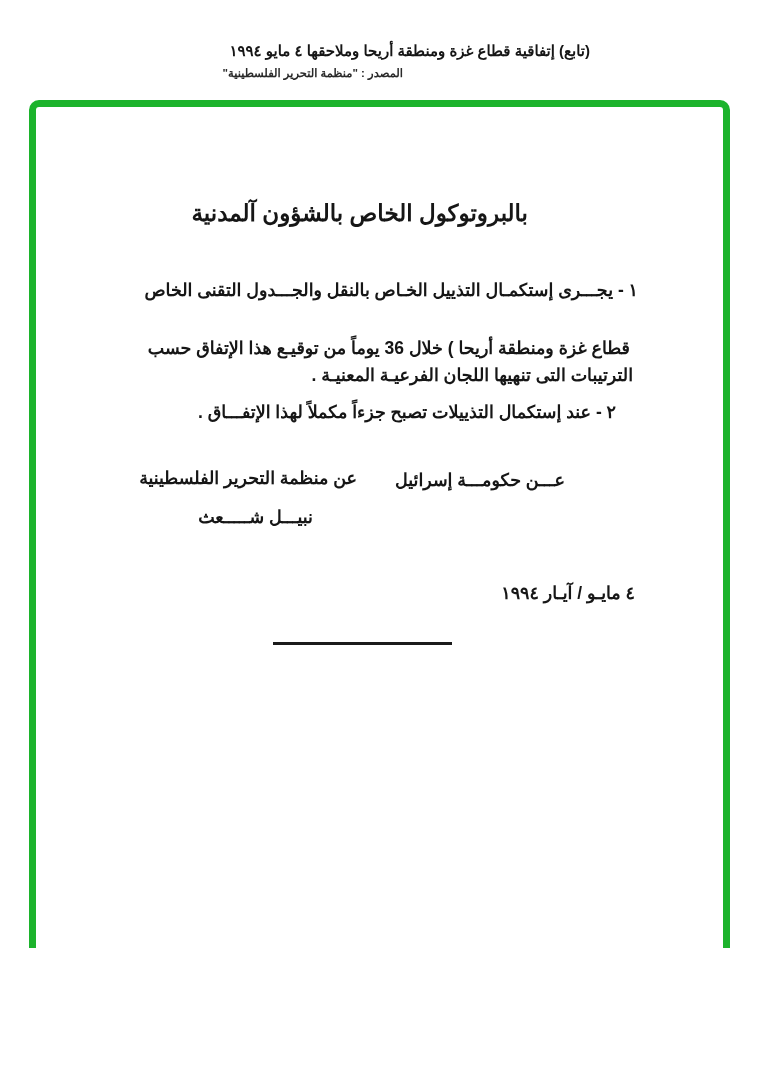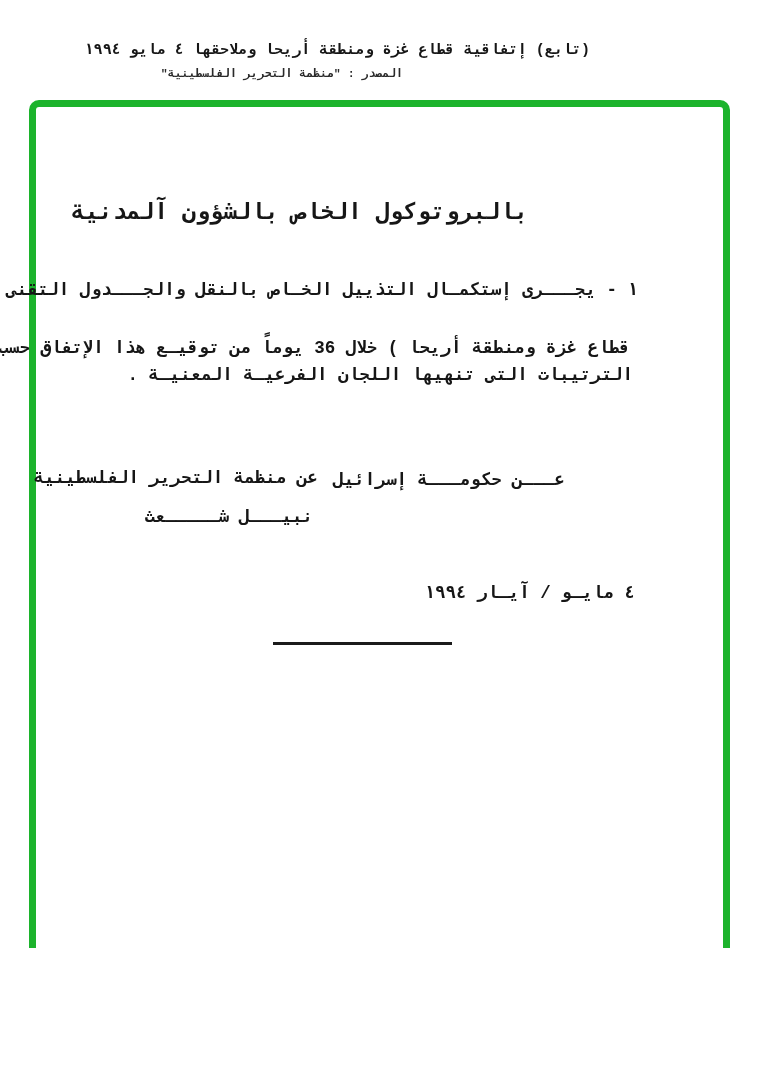--- a/index.html
+++ b/index.html
@@ -2,21 +2,21 @@
 <html lang="ar"><head>
 <meta charset="utf-8">
 <style>
   html, body { margin: 0; padding: 0; background: #ffffff; }
   .page {
     position: relative;
     width: 758px;
     height: 948px;
     background: #ffffff;
     overflow: hidden;
-    font-family: Liberation Mono, monospace;
+    font-family: Liberation Sans, sans-serif;
     color: #161616;
   }
   .txt {
     position: absolute;
     direction: rtl;
     unicode-bidi: plaintext;
     white-space: nowrap;
     font-weight: bold;
     color: #161616;
     line-height: 1.15;
@@ -39,21 +39,21 @@
   .body-line { font-size: 17.5px; margin-left: 13px; }
   .p1-l1 { top: 280px; right: 120px; }
   .p1-l2 { top: 311px; right: 141px; }
   .p1-l3 { top: 338px; right: 128px; }
   .p1-l4 { top: 365px; right: 125px; }
   .p2-l1 { top: 402px; right: 142px; }
 
   .sig { font-size: 17.5px; }
   .sig-il-party { top: 470px; right: 193px; }
   .sig-il-name  { top: 506px; right: 231px; }
-  .sig-plo-party{ top: 468px; right: 440px; margin-left: 24px; }
+  .sig-plo-party{ top: 468px; right: 401px; margin-left: 24px; }
   .sig-plo-name { top: 507px; right: 445px; }
 
   .date-line { font-size: 17.5px; top: 583px; right: 123px; }
 
   .rule {
     position: absolute;
     top: 642px; left: 273px;
     width: 179px; height: 3px;
     background: #1b1b1b;
   }
@@ -82,20 +82,21 @@
 
   <div class="txt title-2">بالبروتوكول الخاص بالشؤون آلمدنية</div>
 
   <div class="txt body-line p1-l1">١ - يجـــرى إستكمـال التذييل الخـاص بالنقل والجـــدول التقنى الخاص</div>
 
 
   <div class="txt body-line p1-l3">قطاع غزة ومنطقة أريحا ) خلال 36 يوماً من توقيـع هذا الإتفاق حسب</div>
 
   <div class="txt body-line p1-l4">الترتيبات التى تنهيها اللجان الفرعيـة المعنيـة .</div>
 
+  <div class="txt body-line p2-l1">٢ - عند إستكمال التذييلات تصبح جزءاً مكملاً لهذا الإتفـــاق .</div>
 
   <div class="txt sig sig-il-party">عـــن حكومـــة إسرائيل</div>
 
 
   <div class="txt sig sig-plo-party">عن منظمة التحرير الفلسطينية</div>
 
   <div class="txt sig sig-plo-name">نبيـــل شـــــعث</div>
 
   <div class="txt date-line">٤ مايـو / آيـار ١٩٩٤</div>
 

